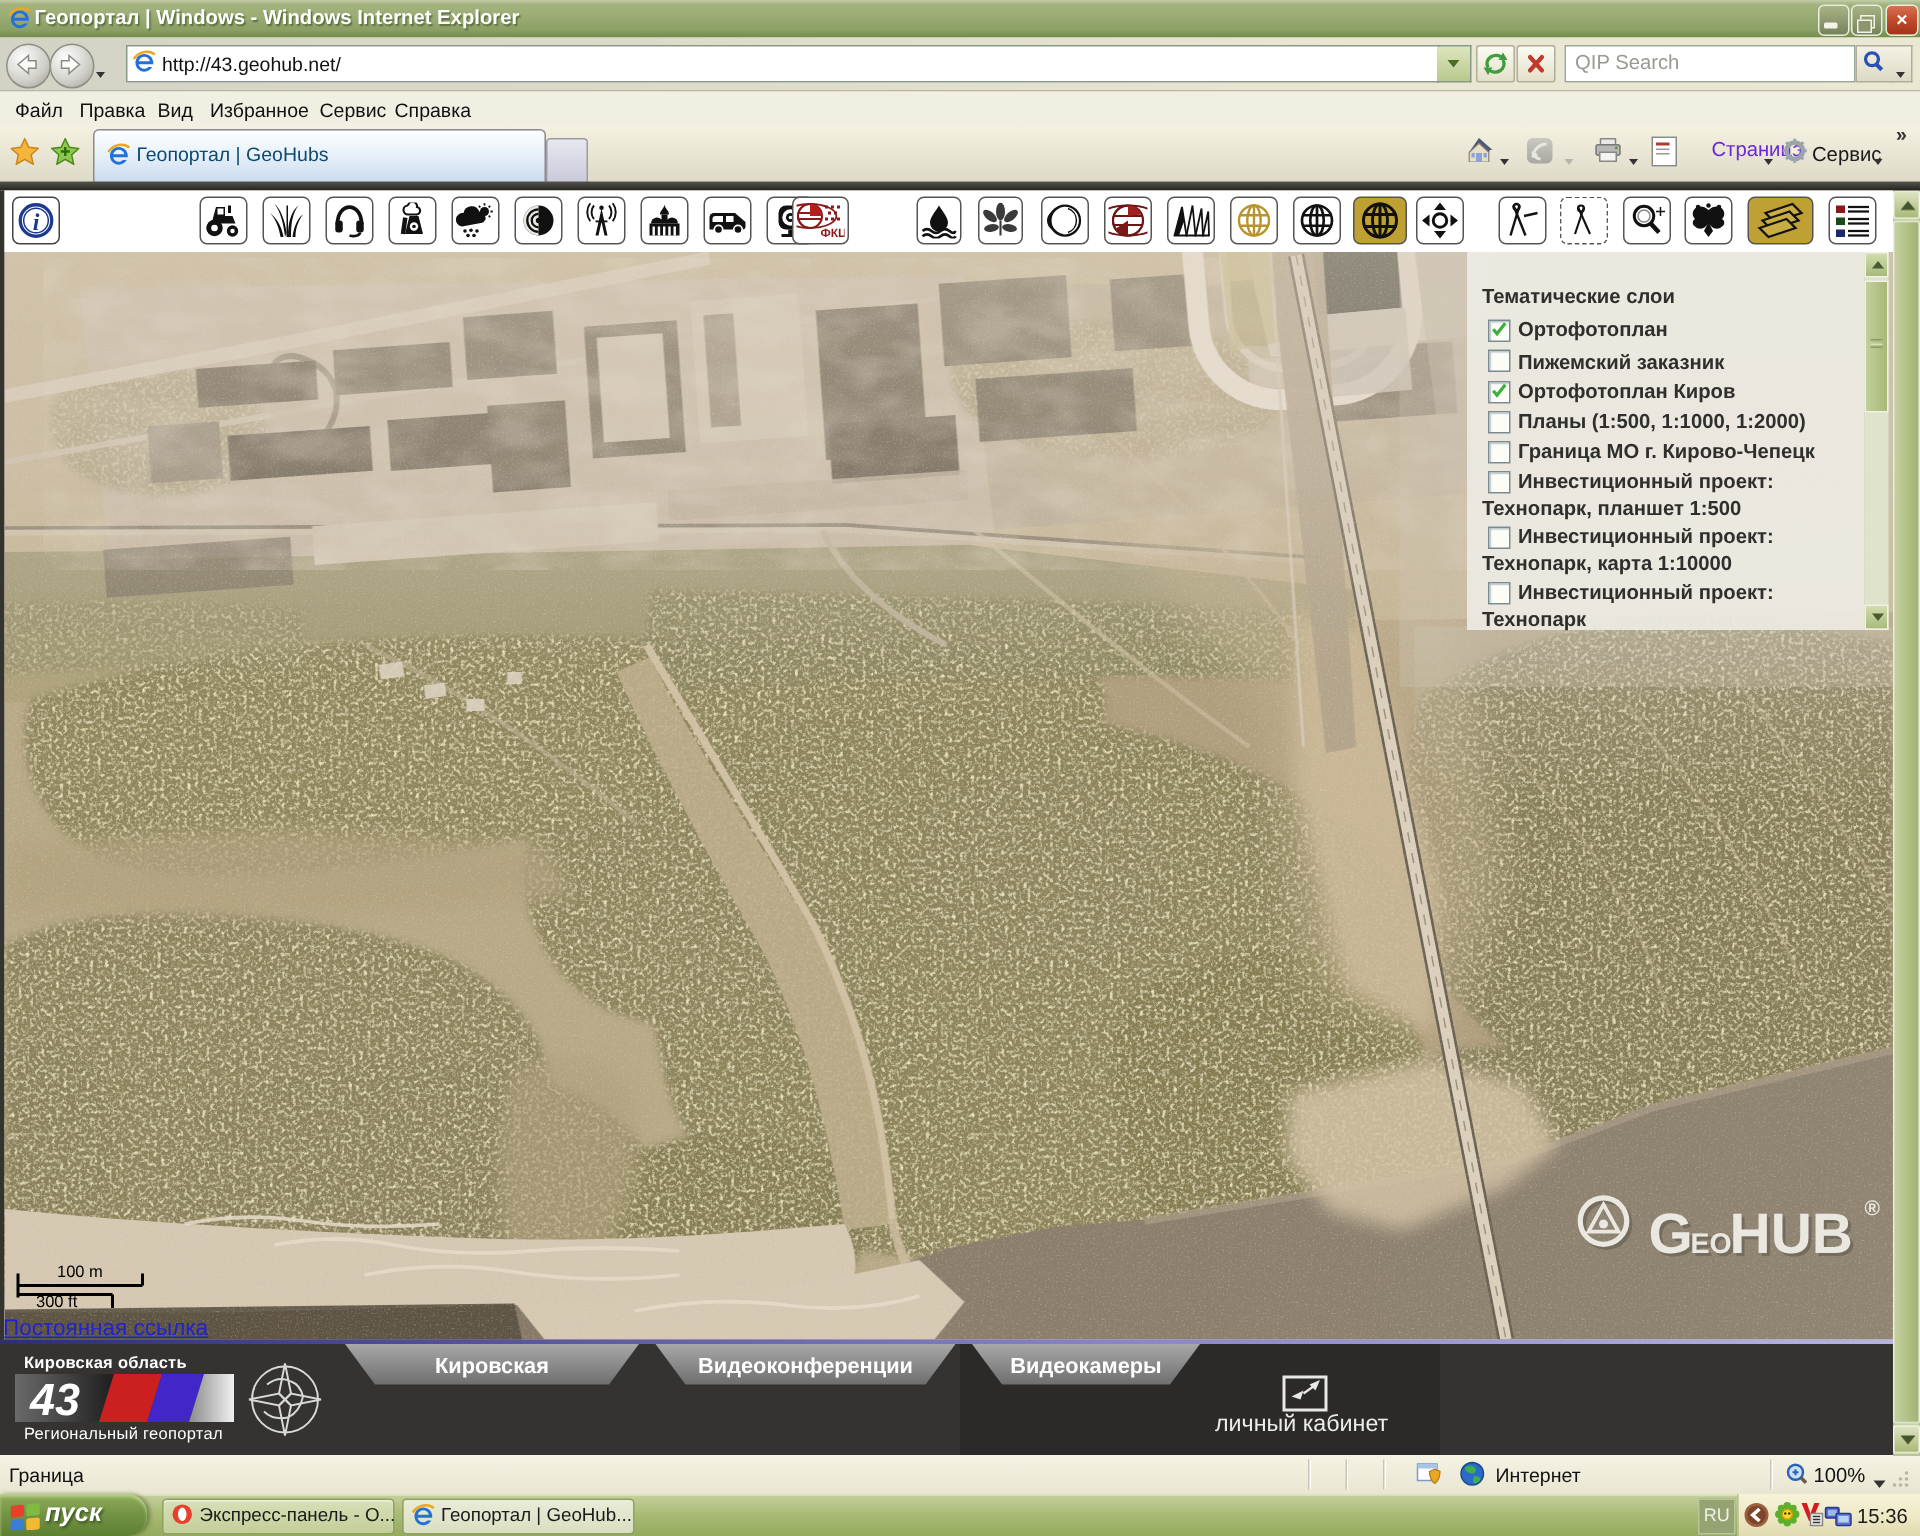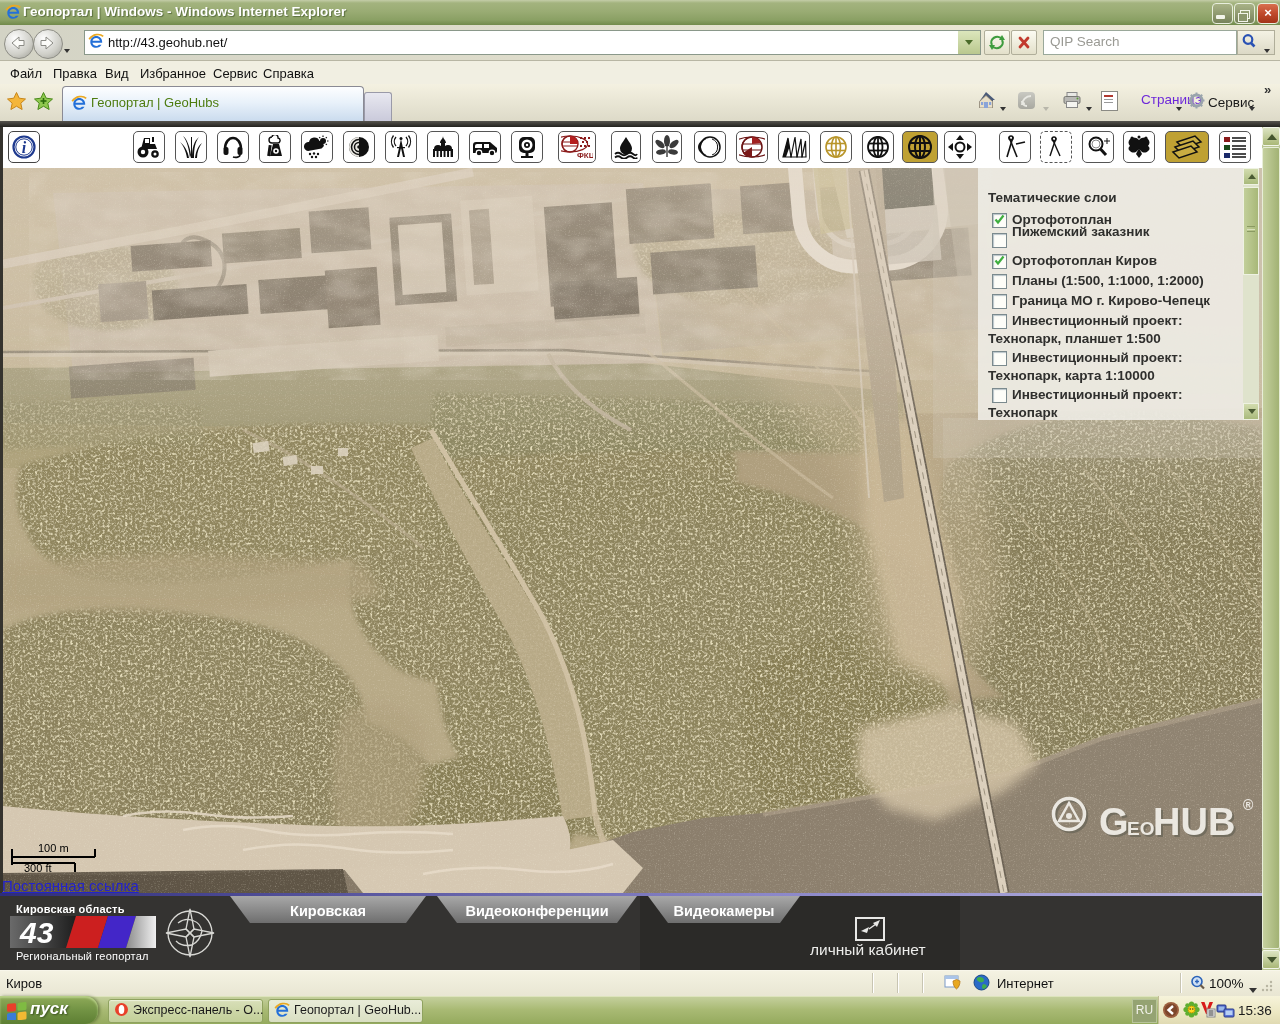--- a/index.html
+++ b/index.html
@@ -88,21 +88,21 @@
         <line x1="9.5" y1="6" x2="9.5" y2="12"></line>
         <line x1="6.5" y1="9" x2="12.5" y2="9"></line>
       </g>
     </svg></div>
 
 <div class="ab" style="left:62px;top:86px;width:300px;height:35px;background:linear-gradient(#fdfeff 0%,#e8f1fa 45%,#c9daed 100%);border:1px solid #8a8a94;border-bottom:none;border-radius:4px 4px 0 0;"></div>
 <div class="ab" style="left:71px;top:95px;width:16px;height:16px;"><svg width="16" height="16" viewBox="0 0 16 16">
       <path d="M8.2 3.0 C4.9 3.0 2.3 5.6 2.3 8.9 C2.3 12.2 4.9 14.8 8.2 14.8 C10.5 14.8 12.5 13.5 13.5 11.7 L10.9 11.7 C10.2 12.5 9.3 12.9 8.2 12.9 C6.3 12.9 4.7 11.6 4.4 9.8 L14.1 9.8 C14.2 9.5 14.2 9.2 14.2 8.9 C14.2 5.6 11.5 3.0 8.2 3.0 Z M4.5 7.8 C4.9 6.1 6.4 4.9 8.2 4.9 C10.0 4.9 11.5 6.1 11.9 7.8 Z" fill="#2470d8"></path>
       <path d="M1.2 6.3 C4.8 0.9 11.8 0.3 15.2 3.4" fill="none" stroke="#eaa821" stroke-width="1.7"></path>
     </svg></div>
-<div class="ab" style="left:91px;top:95px;font-size:13px;color:#4d7c0f;">Геопортал | GeoHubs</div>
+<div class="ab" style="left:91px;top:95px;font-size:13px;color:#0c4a6e;">Геопортал | GeoHubs</div>
 
 <div class="ab" style="left:364px;top:92px;width:26px;height:29px;background:linear-gradient(#e8e8f0,#c9c9da);border:1px solid #9a9aa8;border-bottom:none;border-radius:3px 3px 0 0;"></div>
 
 <div class="ab" style="left:977px;top:92px;width:18px;height:16px;"><svg width="18" height="16" viewBox="0 0 18 16">
       <polygon points="9,0 18,8 16,8 16,9.5 13,9.5 13,8 9,4 2,10" fill="#4a5a78"></polygon>
       <polygon points="9,3.5 15.5,9.5 15.5,16 2.5,16 2.5,9.5" fill="#e8dfc8" stroke="#8a8272" stroke-width="0.8"></polygon>
       <rect x="7" y="10" width="4" height="6" fill="#8aa4d8"></rect>
       <rect x="4" y="10" width="2.2" height="3" fill="#8aa4d8"></rect>
       <rect x="12" y="10" width="2.2" height="3" fill="#8aa4d8"></rect>
     </svg></div>
@@ -269,21 +269,21 @@
 <div class="tb-ic" style="left:511px;">
     <svg width="24" height="24" viewBox="0 0 24 24">
       <rect x="4" y="2" width="16" height="16" rx="5" fill="#111"></rect>
       <circle cx="12" cy="10" r="5.5" fill="#fff"></circle>
       <circle cx="12" cy="10" r="3" fill="#111"></circle>
       <circle cx="12" cy="10" r="1.2" fill="#fff"></circle>
       <rect x="10.5" y="18" width="3" height="3" fill="#111"></rect>
       <rect x="6" y="21" width="12" height="2" fill="#111"></rect>
     </svg>
   </div>
-<div class="tb-ic" style="left:558px;width:36px;">
+<div class="tb-ic" style="left:528px;width:36px;">
     <svg width="32" height="26" viewBox="0 0 32 26">
       <circle cx="9" cy="10" r="8" fill="none" stroke="#8a1a1a" stroke-width="1.4"></circle>
       <path d="M9 2 a8 8 0 0 0 0 16 M1.5 8 h15 M1.5 12 h15 M9 2 a11 5 0 0 0 0 16 M9 2 a11 5 0 0 1 0 16" fill="none" stroke="#8a1a1a" stroke-width="1.2"></path>
       <path d="M9 2 a8 8 0 0 1 8 8 l-8 0 z" fill="#b51f1f"></path>
       <g fill="#8a1a1a">
         <rect x="19" y="3" width="2" height="2"></rect>
         <rect x="23" y="3" width="2" height="2"></rect>
         <rect x="27" y="3" width="2" height="2"></rect>
         <rect x="21" y="7" width="2" height="2"></rect>
         <rect x="25" y="7" width="2" height="2"></rect>
@@ -664,21 +664,21 @@
 .pw{position:absolute;left:988px;font-size:13.5px;font-weight:bold;color:#2f2f2d;white-space:nowrap;}
 
 </style>
 <div class="cb" style="top:213px;">
     <svg width="13" height="13" viewBox="0 0 13 13" style="position:absolute;left:0;top:-1px;">
       <path d="M2.5 6.5 L5 9.5 L10.5 2.5" fill="none" stroke="#3fae3f" stroke-width="2.2"></path>
     </svg>
   </div>
 <div class="pl" style="top:212px;">Ортофотоплан</div>
 <div class="cb" style="top:233px;"></div>
-<div class="pl" style="top:224px;">Пижемский заказник</div>
+<div class="pl" style="top:234px;">Пижемский заказник</div>
 <div class="cb" style="top:254px;">
     <svg width="13" height="13" viewBox="0 0 13 13" style="position:absolute;left:0;top:-1px;">
       <path d="M2.5 6.5 L5 9.5 L10.5 2.5" fill="none" stroke="#3fae3f" stroke-width="2.2"></path>
     </svg>
   </div>
 <div class="pl" style="top:253px;">Ортофотоплан Киров</div>
 <div class="cb" style="top:274px;"></div>
 <div class="pl" style="top:273px;">Планы (1:500, 1:1000, 1:2000)</div>
 <div class="cb" style="top:294px;"></div>
 <div class="pl" style="top:293px;">Граница МО г. Кирово-Чепецк</div>
@@ -766,21 +766,21 @@
 <div class="ab" style="left:648px;top:903px;width:152px;text-align:center;font-size:14.5px;font-weight:bold;color:#fff;">Видеокамеры</div>
 
 <div class="ab" style="left:855px;top:917px;width:26px;height:20px;border:2px solid #e8e8e6;"><svg width="26" height="20" viewBox="0 0 26 20">
       <path d="M4 12 L12 8 L10 14 Z" fill="#e8e8e6"></path>
       <path d="M16 4 L23 1 L20 8 Z" fill="#e8e8e6"></path>
       <line x1="12" y1="10" x2="19" y2="5" stroke="#e8e8e6" stroke-width="1.5"></line>
     </svg></div>
 <div class="ab" style="left:810px;top:941px;font-size:15.5px;color:#ececea;">личный кабинет</div>
 
 <div class="ab" style="left:0;top:970px;width:1280px;height:26px;background:linear-gradient(#f4f2e2,#e8e5d2);border-top:1px solid #f8f6ea;"></div>
-<div class="ab" style="left:6px;top:976px;font-size:13px;color:#111;">Киров</div>
+<div class="ab" style="left:6px;top:976px;font-size:13px;color:#111;">Граница</div>
 <div class="ab" style="left:872px;top:973px;width:1px;height:20px;background:#c8c5b2;border-right:1px solid #fff;"></div>
 <div class="ab" style="left:897px;top:973px;width:1px;height:20px;background:#c8c5b2;border-right:1px solid #fff;"></div>
 <div class="ab" style="left:922px;top:973px;width:1px;height:20px;background:#c8c5b2;border-right:1px solid #fff;"></div>
 <div class="ab" style="left:944px;top:974px;width:17px;height:17px;"><svg width="17" height="17" viewBox="0 0 17 17">
       <rect x="1" y="2" width="13" height="11" fill="#fff" stroke="#7a9ac8"></rect>
       <rect x="1" y="2" width="13" height="3" fill="#aac4e8"></rect>
       <path d="M9 7 l3.5 -1.5 l3.5 1.5 c0 4 -1.5 6.5 -3.5 8 c-2 -1.5 -3.5 -4 -3.5 -8 z" fill="#e8a820" stroke="#b87818" stroke-width="0.8"></path>
     </svg></div>
 <div class="ab" style="left:973px;top:974px;width:17px;height:17px;"><svg width="17" height="17" viewBox="0 0 17 17">
       <circle cx="8.5" cy="8.5" r="7.5" fill="#2a6ac8"></circle>

